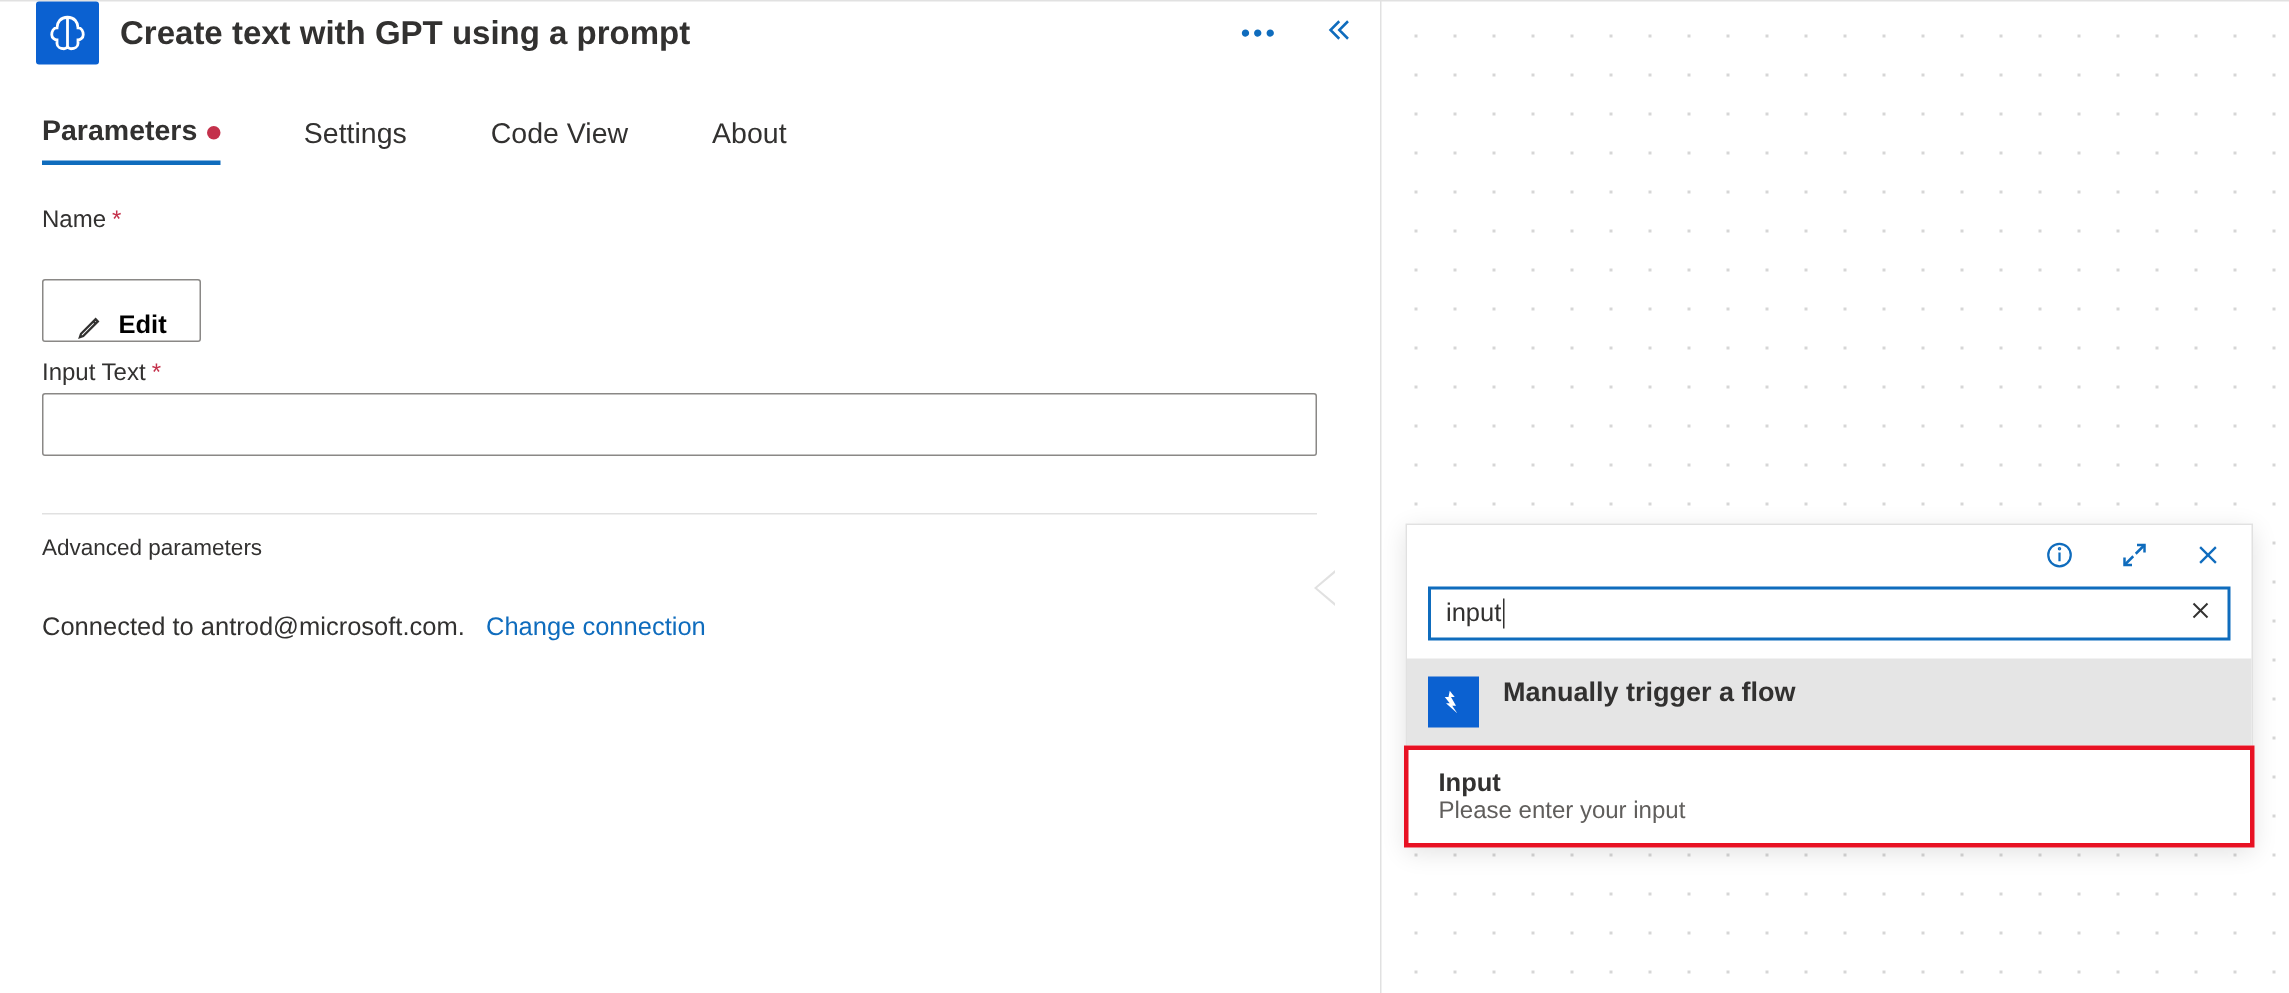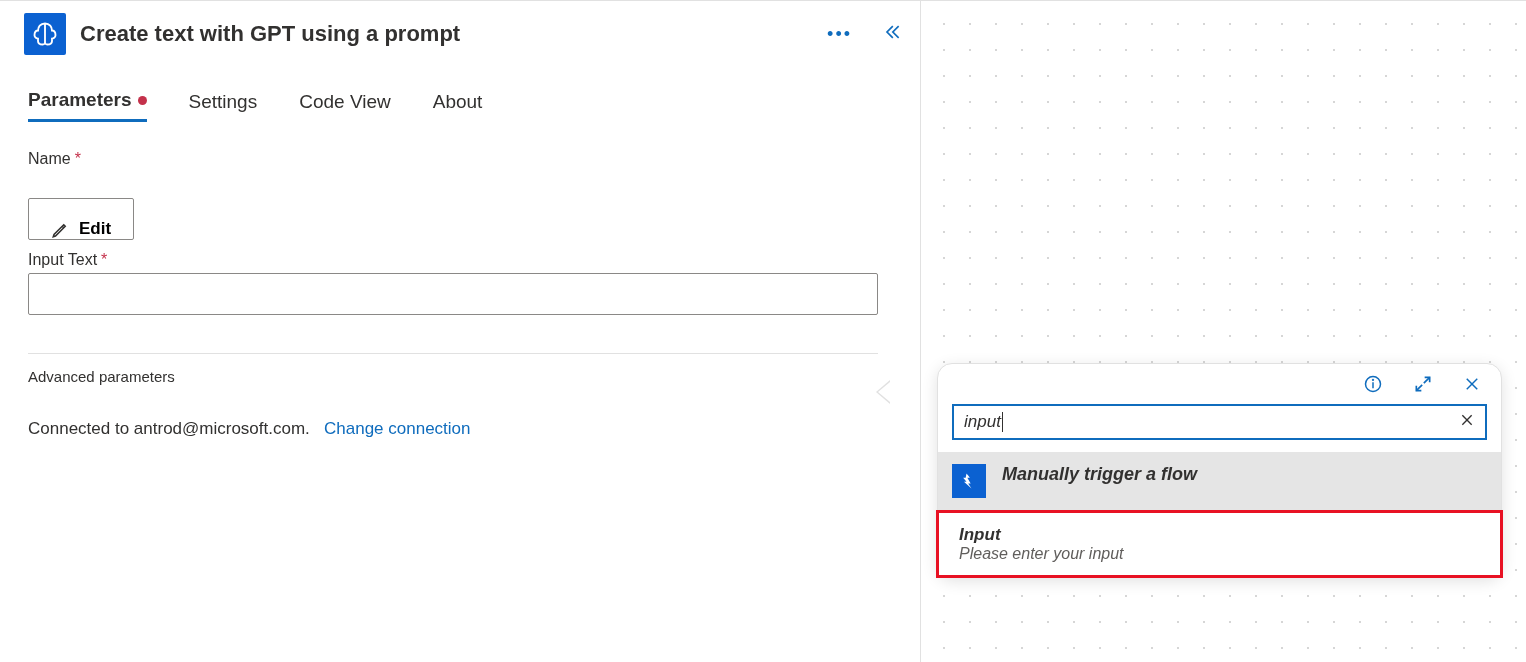--- a/index.html
+++ b/index.html
@@ -12,21 +12,21 @@
       width: 1526px;
       height: 662px;
       display: flex;
       background: #fff;
       overflow: hidden;
       position: relative;
     }
     .left-panel {
       width: 920px;
       height: 100%;
-      padding: 12px 0 0 0;
+      padding: 0 0 0 0;
       border-top: 1px solid #e1e1e1;
       background: #fff;
       position: relative;
     }
     .header-row {
       display: flex;
       align-items: center;
       padding: 0 18px 0 24px;
       gap: 14px;
     }
@@ -57,21 +57,21 @@
       letter-spacing: 2px;
       cursor: pointer;
       color: #0f6cbd;
     }
     .collapse-btn {
       cursor: pointer;
       color: #0f6cbd;
     }
     .tabs {
       display: flex;
-      gap: 42px;
+      gap: 56px;
       padding: 34px 28px 0 28px;
       border-bottom: 0;
     }
     .tab {
       font-size: 19px;
       color: #323130;
       padding-bottom: 8px;
       cursor: pointer;
       display: flex;
       align-items: center;
@@ -188,28 +188,27 @@
       flex: 1;
       background-image: radial-gradient(#d6d6d6 1px, transparent 1px);
       background-size: 26px 26px;
       background-position: 10px 10px;
       border-top: 1px solid #e1e1e1;
       border-left: 1px solid #e1e1e1;
       position: relative;
     }
     .picker-panel {
       position: absolute;
-      top: 362px;
+      top: 348px;
       left: 16px;
       right: 24px;
       background: #fff;
       border: 1px solid #e1e1e1;
       box-shadow: 0 4px 16px rgba(0,0,0,0.12);
-      border-radius: 15px;
-      font-style: italic;
+      border-radius: 0;
     }
     .picker-header {
       display: flex;
       justify-content: flex-end;
       gap: 30px;
       padding: 10px 20px 6px 12px;
       align-items: center;
     }
     .picker-header-icon {
       cursor: pointer;

